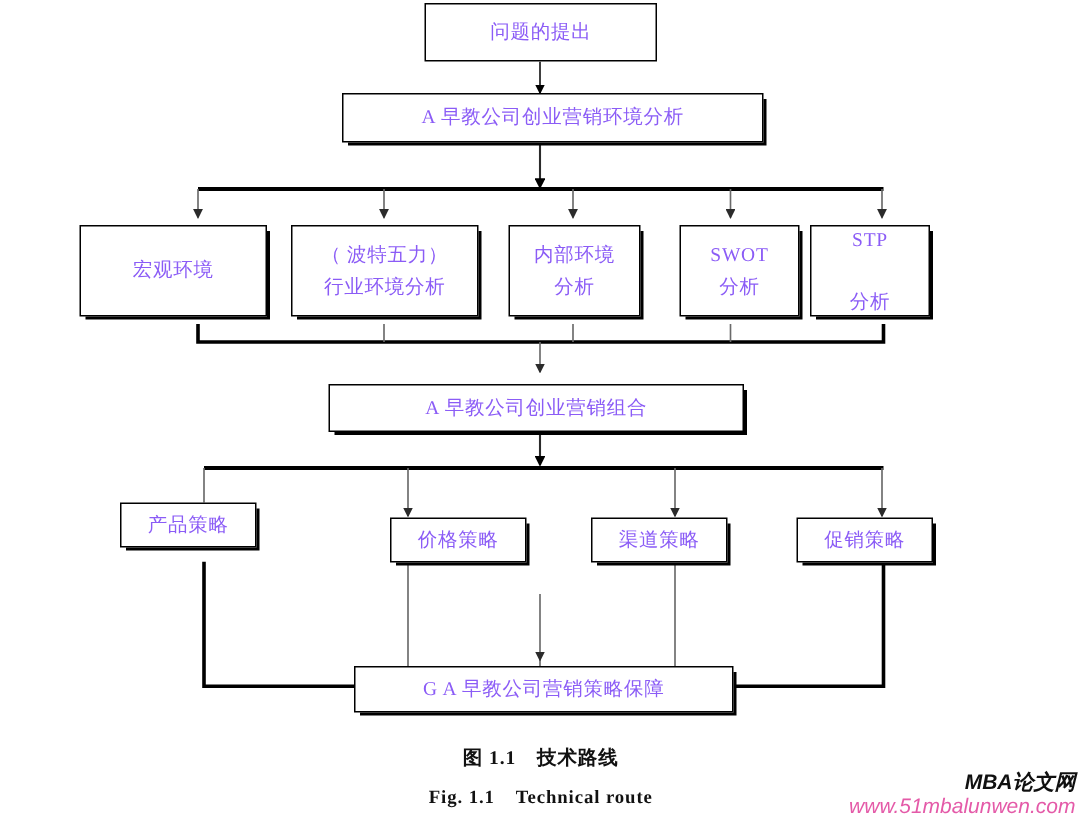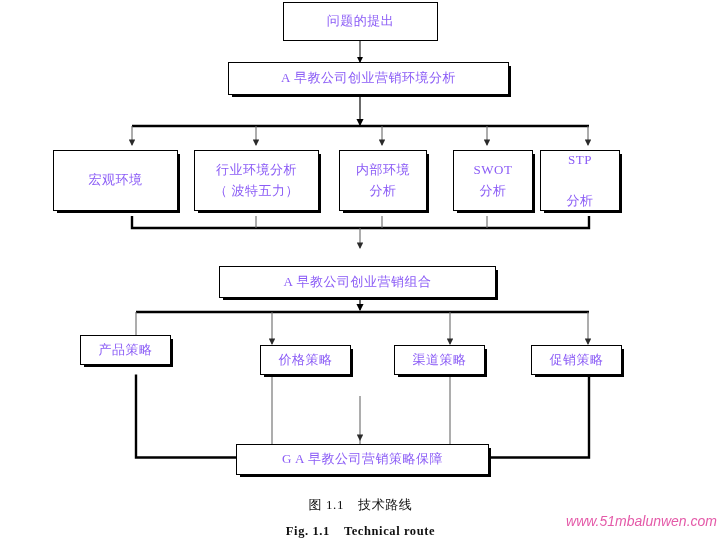--- a/index.html
+++ b/index.html
@@ -46,20 +46,21 @@
     display: block;
     white-space: nowrap;
   }
   .caption {
     position: absolute;
     width: 100%;
     text-align: center;
     font-family: "Liberation Serif", "DejaVu Serif", serif;
     color: #111111;
     letter-spacing: 0.6px;
+    font-weight: bold;
   }
   #caption-cn {
     top: 496px;
     font-size: 13px;
   }
   #caption-en {
     top: 524px;
     font-size: 12.5px;
     font-weight: bold;
   }
@@ -161,40 +162,40 @@
 
 <div class="node-box" id="box-env" style="left:228px; top:62px; width:281px; height:33px;">
   <span class="node-line">A 早教公司创业营销环境分析</span>
 </div>
 
 <div class="node-box" id="box-macro" style="left:53px; top:150px; width:125px; height:61px;">
   <span class="node-line">宏观环境</span>
 </div>
 
 <div class="node-box" id="box-industry" style="left:194px; top:150px; width:125px; height:61px;">
+  <span class="node-line">（ 波特五力）</span>
   <span class="node-line">行业环境分析</span>
-  <span class="node-line">（ 波特五力）</span>
 </div>
 
 <div class="node-box" id="box-internal" style="left:339px; top:150px; width:88px; height:61px;">
   <span class="node-line">内部环境</span>
   <span class="node-line">分析</span>
 </div>
 
 <div class="node-box" id="box-swot" style="left:453px; top:150px; width:80px; height:61px;">
   <span class="node-line">SWOT</span>
   <span class="node-line">分析</span>
 </div>
 
 <div class="node-box" id="box-stp" style="left:540px; top:150px; width:80px; height:61px;gap:20px;">
   <span class="node-line">STP</span>
   <span class="node-line">分析</span>
 </div>
 
-<div class="node-box" id="box-mix" style="left:219px; top:266px; width:277px; height:32px;">
+<div class="node-box" id="box-mix" style="left:219px; top:256px; width:277px; height:32px;">
   <span class="node-line">A 早教公司创业营销组合</span>
 </div>
 
 <div class="node-box" id="box-product" style="left:80px; top:335px; width:91px; height:30px;">
   <span class="node-line">产品策略</span>
 </div>
 
 <div class="node-box" id="box-price" style="left:228px; top:345px; width:91px; height:30px;margin-left:32px;">
   <span class="node-line">价格策略</span>
 </div>
@@ -213,14 +214,15 @@
 
 <div class="caption" id="caption-cn">
   <span>图 1.1</span><span class="cap-gap"></span><span>技术路线</span>
 </div>
 
 <div class="caption" id="caption-en">
   <span>Fig. 1.1</span><span class="cap-gap"></span><span>Technical route</span>
 </div>
 
 <div id="watermark">
+  <span class="wm-main">MBA论文网</span>
   <span class="wm-url">www.51mbalunwen.com</span>
 </div>
 
 </body></html>

